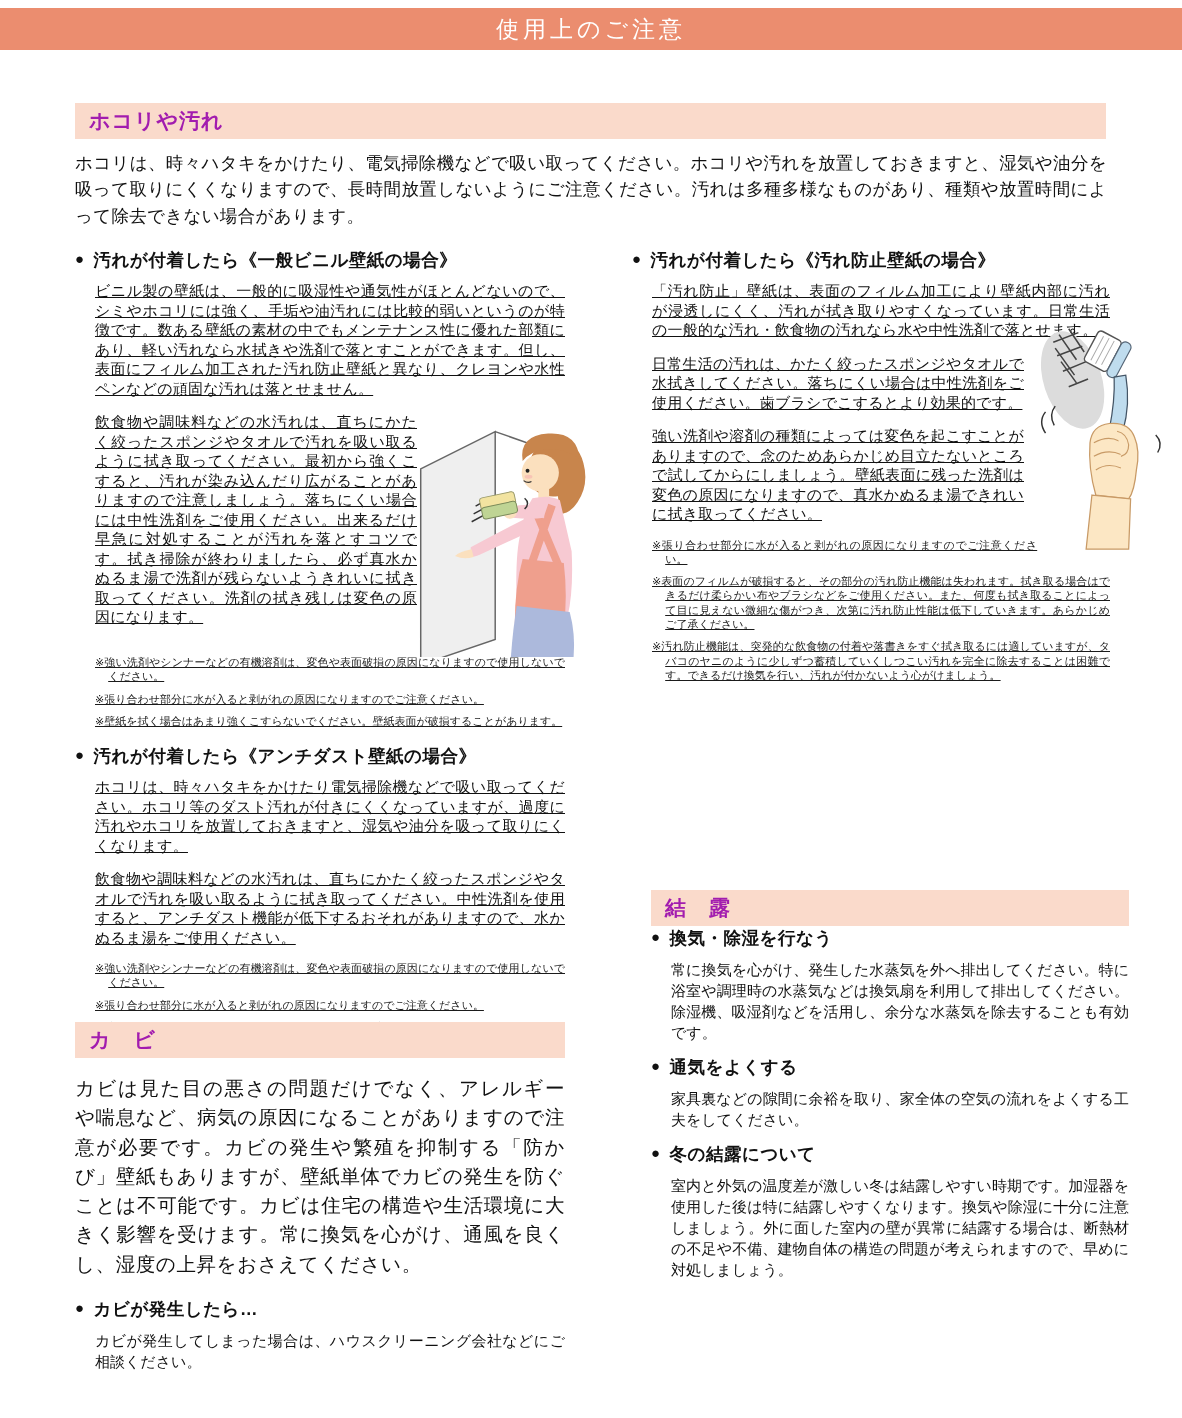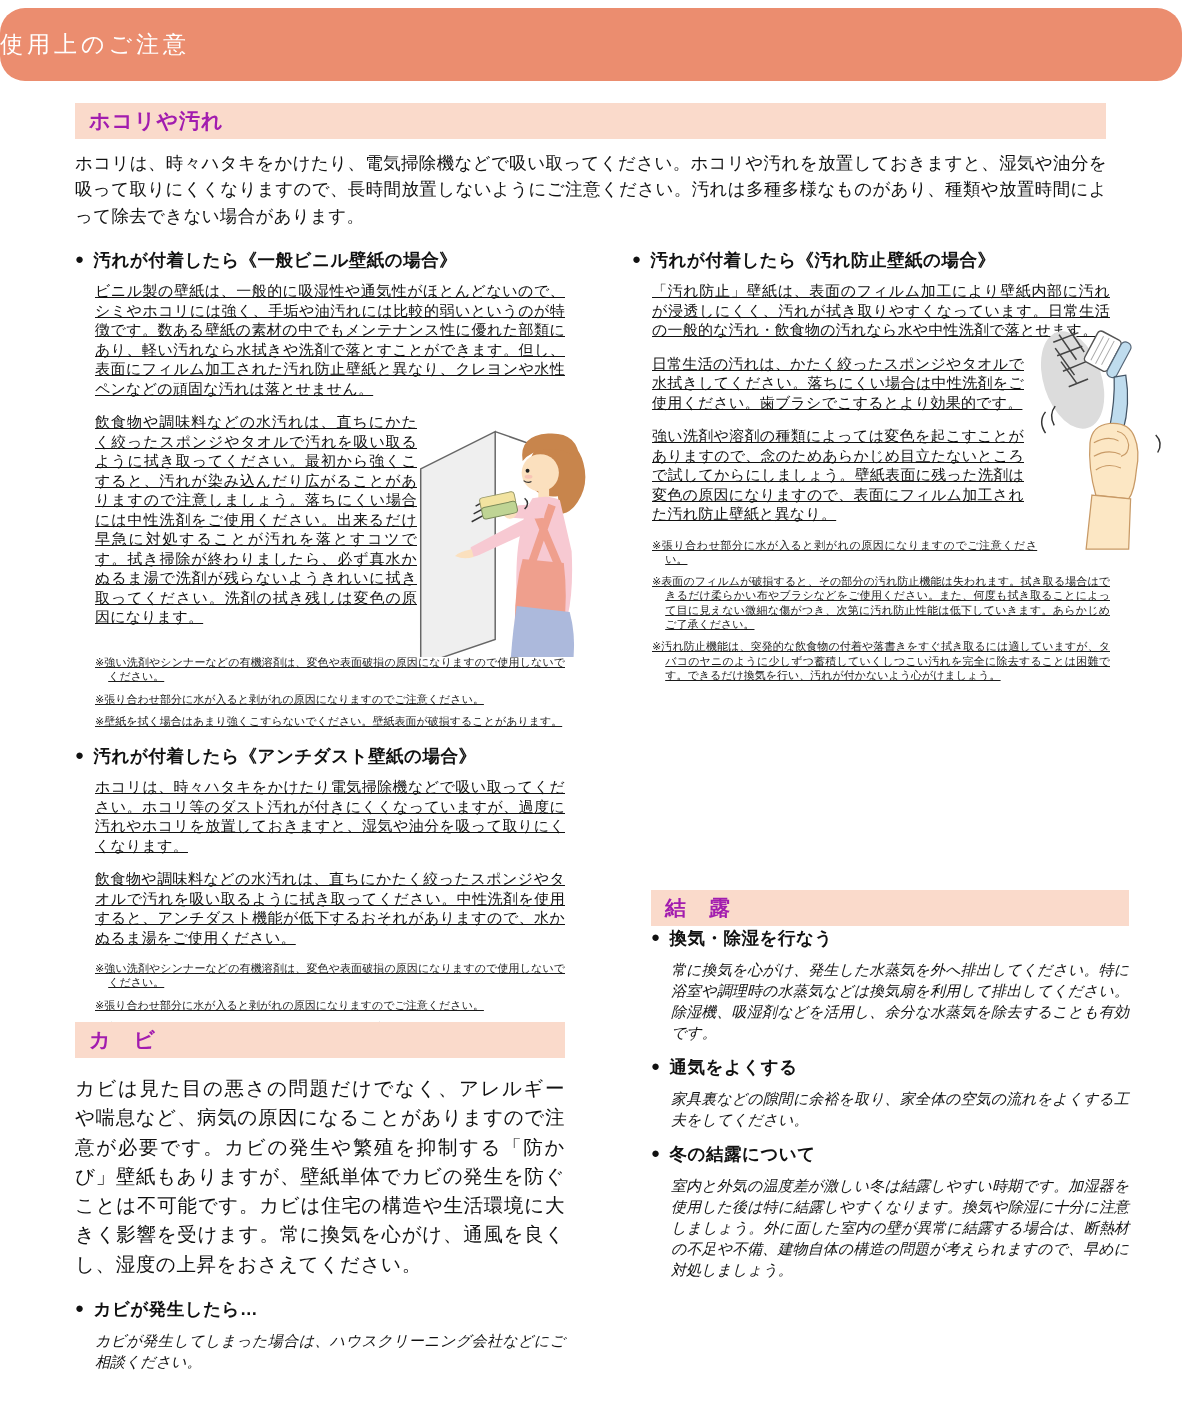--- a/index.html
+++ b/index.html
@@ -2,22 +2,22 @@
 <html><head>
 <meta charset="utf-8">
 <style>
   html,body{margin:0;padding:0;}
   body{
     width:1182px;height:1418px;position:relative;background:#ffffff;
     font-family:"Liberation Sans","DejaVu Sans",sans-serif;
     color:#111;overflow:hidden;
   }
   .banner{
-    position:absolute;top:8px;left:0;width:1182px;height:73px;
-    background:#EB8D6F;display:flex;align-items:center;justify-content:flex-start;border-radius:25px;
+    position:absolute;top:8px;left:0;width:1182px;height:42px;
+    background:#EB8D6F;display:flex;align-items:center;justify-content:center;
   }
   .banner-title{color:#fff;font-size:23px;letter-spacing:4px;}
   .sec-bar{
     background:#FADACB;font-size:21px;font-weight:bold;
     padding:0 14px;height:36px;line-height:36px;letter-spacing:1px;color:#a21caf;
   }
   .dust-bar{position:absolute;top:103px;left:75px;width:1003px;}
   .dust-intro{
     position:absolute;top:150px;left:75px;width:1032px;
     font-size:17.5px;line-height:1.5;text-align:justify;letter-spacing:0.3px;
@@ -45,21 +45,21 @@
   .fig-wrap-right .body-p{width:372px;}
   .fig-wrap-right .note{width:372px;}
   .fig-brush{position:absolute;left:400px;top:-58px;}
   .mold-block{position:absolute;top:774px;left:0;width:490px;}
   .cond-block{position:absolute;top:642px;left:8px;width:478px;margin-left:11px;}
   .big-intro{
     font-size:19.5px;line-height:1.5;text-align:justify;
     letter-spacing:0.6px;margin:16px 0 18px 0;
   }
   .gap-top{margin-top:16px;}
-  .sub-p{margin:0 0 12px 20px;font-size:15px;line-height:1.4;text-align:justify;font-style:italic;}
+  .sub-p{margin:0 0 12px 20px;font-size:15px;line-height:1.4;text-align:justify;}
 </style>
 </head>
 <body>
 
 <div class="banner">
   <span class="banner-title">使用上のご注意</span>
 </div>
 
 <div class="sec-bar dust-bar">ホコリや汚れ</div>
 <div class="dust-intro">ホコリは、時々ハタキをかけたり、電気掃除機などで吸い取ってください。ホコリや汚れを放置しておきますと、湿気や油分を吸って取りにくくなりますので、長時間放置しないようにご注意ください。汚れは多種多様なものがあり、種類や放置時間によって除去できない場合があります。</div>
@@ -129,21 +129,21 @@
 <div class="col col-right">
 
   <div class="sec-head">
     <span class="bullet">●</span>
     <span>汚れが付着したら《汚れ防止壁紙の場合》</span>
   </div>
   <p class="body-p">「汚れ防止」壁紙は、表面のフィルム加工により壁紙内部に汚れが浸透しにくく、汚れが拭き取りやすくなっています。日常生活の一般的な汚れ・飲食物の汚れなら水や中性洗剤で落とせます。</p>
 
   <div class="fig-wrap-right">
     <p class="body-p">日常生活の汚れは、かたく絞ったスポンジやタオルで水拭きしてください。落ちにくい場合は中性洗剤をご使用ください。歯ブラシでこするとより効果的です。</p>
-    <p class="body-p">強い洗剤や溶剤の種類によっては変色を起こすことがありますので、念のためあらかじめ目立たないところで試してからにしましょう。壁紙表面に残った洗剤は変色の原因になりますので、表面にフィルム加工された汚れ防止壁紙と異なり。</p>
+    <p class="body-p">強い洗剤や溶剤の種類によっては変色を起こすことがありますので、念のためあらかじめ目立たないところで試してからにしましょう。壁紙表面に残った洗剤は変色の原因になりますので、真水かぬるま湯できれいに拭き取ってください。</p>
     <div class="note">※張り合わせ部分に水が入ると剥がれの原因になりますのでご注意ください。</div>
     <svg class="fig-brush" width="145" height="255" viewBox="0 0 150 260">
       <ellipse cx="42" cy="85" rx="30" ry="52" transform="rotate(-18 42 85)" fill="#DCDCDC"></ellipse>
       <g stroke="#444" stroke-width="1.6" fill="none">
         <path d="M28,38 l18,26 M38,32 l16,24 M24,52 l20,28 M30,66 l16,22"></path>
         <path d="M22,46 l26,-10 M26,60 l26,-10 M32,76 l24,-10 M38,92 l20,-8"></path>
       </g>
       <g transform="rotate(28 78 60)">
         <rect x="58" y="40" width="27" height="36" rx="4" fill="#FFFFFF" stroke="#555" stroke-width="1.5"></rect>
         <path d="M65,44 l0,28 M71,43 l0,30 M77,43 l0,28" stroke="#AAA" stroke-width="1" fill="none"></path>

